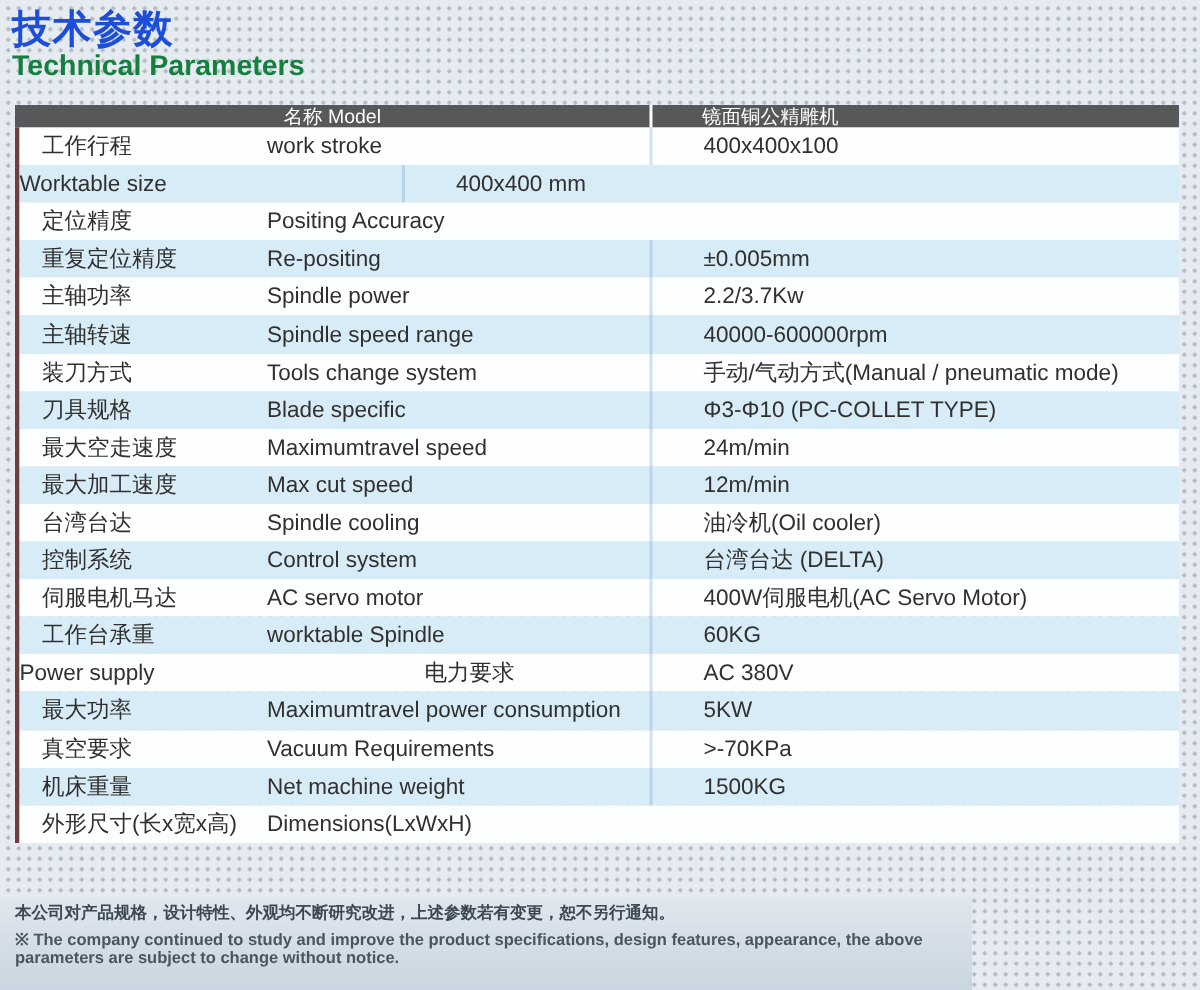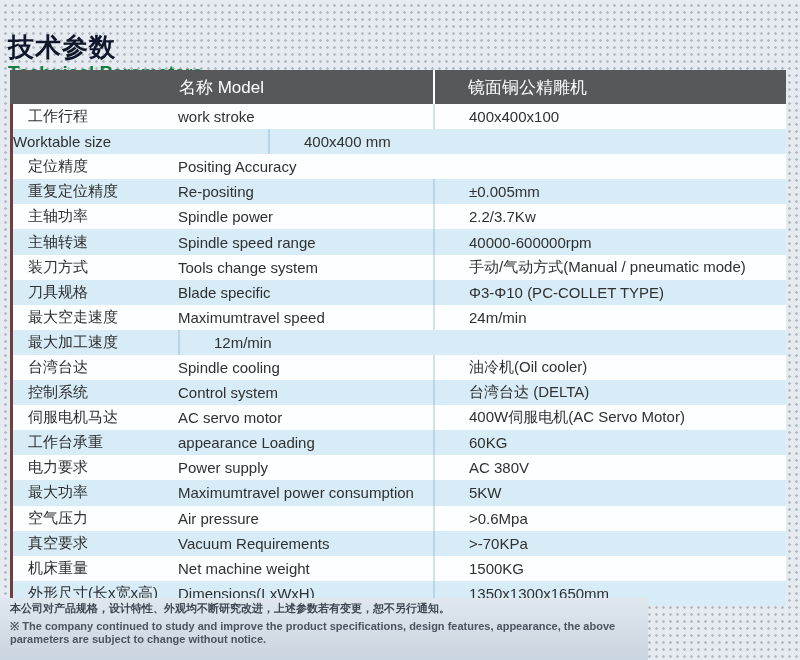--- a/index.html
+++ b/index.html
@@ -5,27 +5,27 @@
   html,body{margin:0;padding:0;}
   body{
     width:800px;height:660px;position:relative;overflow:hidden;
     font-family:"Liberation Sans",sans-serif;
     background-color:#e6ebf1;
     background-image:radial-gradient(#b2bac4 1.3px, rgba(0,0,0,0) 1.45px);
     background-size:7px 7px;
     background-position:2px 2px;
   }
   .title-block{position:absolute;left:8px;top:6px;line-height:1.05;}
-  .title-cn{font-size:26px;font-weight:bold;color:#0f172a;letter-spacing:1px;margin-top:28px;}
+  .title-cn{font-size:26px;font-weight:bold;color:#1d4ed8;letter-spacing:1px;}
   .title-en{font-size:19px;font-weight:bold;color:#15803d;margin-top:2px;}
 
   .spec-table{position:absolute;left:10px;top:70px;width:776px;}
   .thead{
-    display:flex;height:34px;background:#57585a;color:#ffffff;
-    align-items:center;font-size:17px;
+    display:flex;height:15px;background:#57585a;color:#ffffff;
+    align-items:center;font-size:13px;
   }
   .thead .h-left{width:423px;text-align:center;border-right:2px solid #ffffff;height:100%;
     display:flex;align-items:center;justify-content:center;}
   .thead .h-right{flex:1;padding-left:33px;}
 
   .tbody{border-left:3px solid #6f3e41;}
   .row{display:flex;height:25.1px;align-items:center;font-size:15px;color:#303030;background:#fdfeff;}
   .row:nth-child(even){background:#d7ecf7;}
   .cell.cn{width:150px;padding-left:15px;white-space:nowrap;overflow:hidden;}
   .cell.en{width:255px;white-space:nowrap;overflow:hidden;}
@@ -91,71 +91,66 @@
         <div class="cell en">Blade specific</div>
         <div class="cell val">Φ3-Φ10 (PC-COLLET TYPE)</div>
       </div>
       <div class="row">
         <div class="cell cn">最大空走速度</div>
         <div class="cell en">Maximumtravel speed</div>
         <div class="cell val">24m/min</div>
       </div>
       <div class="row">
         <div class="cell cn">最大加工速度</div>
+        <div class="cell en">Max cut speed</div>
         <div class="cell val">12m/min</div>
       </div>
       <div class="row">
         <div class="cell cn">台湾台达</div>
         <div class="cell en">Spindle cooling</div>
         <div class="cell val">油冷机(Oil cooler)</div>
       </div>
       <div class="row">
         <div class="cell cn">控制系统</div>
         <div class="cell en">Control system</div>
         <div class="cell val">台湾台达 (DELTA)</div>
       </div>
       <div class="row">
         <div class="cell cn">伺服电机马达</div>
         <div class="cell en">AC servo motor</div>
         <div class="cell val">400W伺服电机(AC Servo Motor)</div>
       </div>
       <div class="row">
         <div class="cell cn">工作台承重</div>
-        <div class="cell en">appearance Loading</div>
+        <div class="cell en">worktable Spindle</div>
         <div class="cell val">60KG</div>
       </div>
       <div class="row">
+        <div class="cell en">Power supply</div>
         <div class="cell cn">电力要求</div>
-        <div class="cell en">Power supply</div>
         <div class="cell val">AC 380V</div>
       </div>
       <div class="row">
         <div class="cell cn">最大功率</div>
         <div class="cell en">Maximumtravel power consumption</div>
         <div class="cell val">5KW</div>
-      </div>
-      <div class="row">
-        <div class="cell cn">空气压力</div>
-        <div class="cell en">Air pressure</div>
-        <div class="cell val">&gt;0.6Mpa</div>
       </div>
       <div class="row">
         <div class="cell cn">真空要求</div>
         <div class="cell en">Vacuum Requirements</div>
         <div class="cell val">&gt;-70KPa</div>
       </div>
       <div class="row">
         <div class="cell cn">机床重量</div>
         <div class="cell en">Net machine weight</div>
         <div class="cell val">1500KG</div>
       </div>
       <div class="row">
         <div class="cell cn">外形尺寸(长x宽x高)</div>
         <div class="cell en">Dimensions(LxWxH)</div>
-        <div class="cell val">1350x1300x1650mm</div>
       </div>
     </div>
 </div>
 
 <div class="footer-band">
   <div class="footer-note-cn">本公司对产品规格，设计特性、外观均不断研究改进，上述参数若有变更，恕不另行通知。</div>
   <div class="footer-note-en">※ The company continued to study and improve the product specifications, design features, appearance, the above parameters are subject to change without notice.</div>
 </div>
 
 </body></html>

